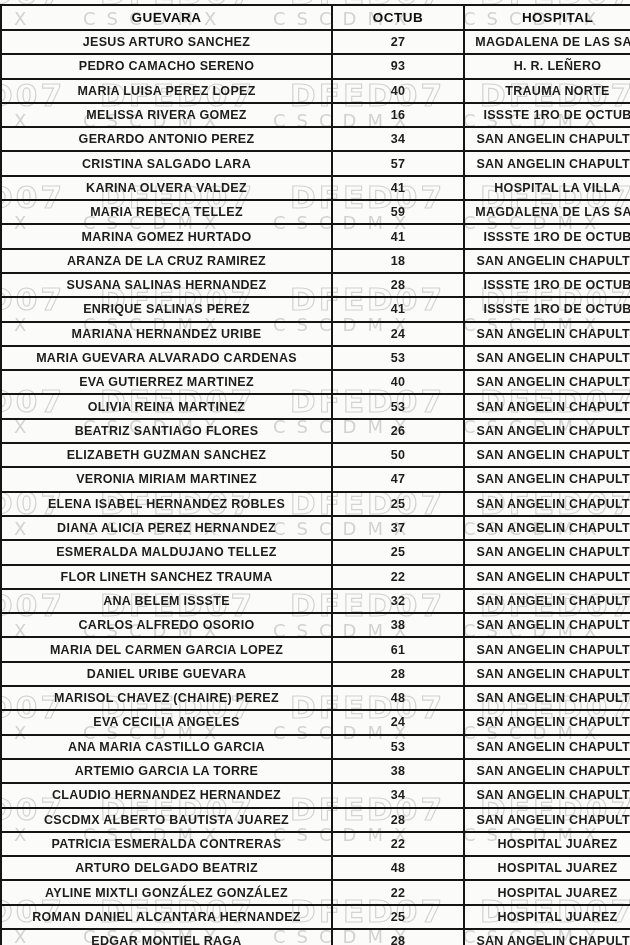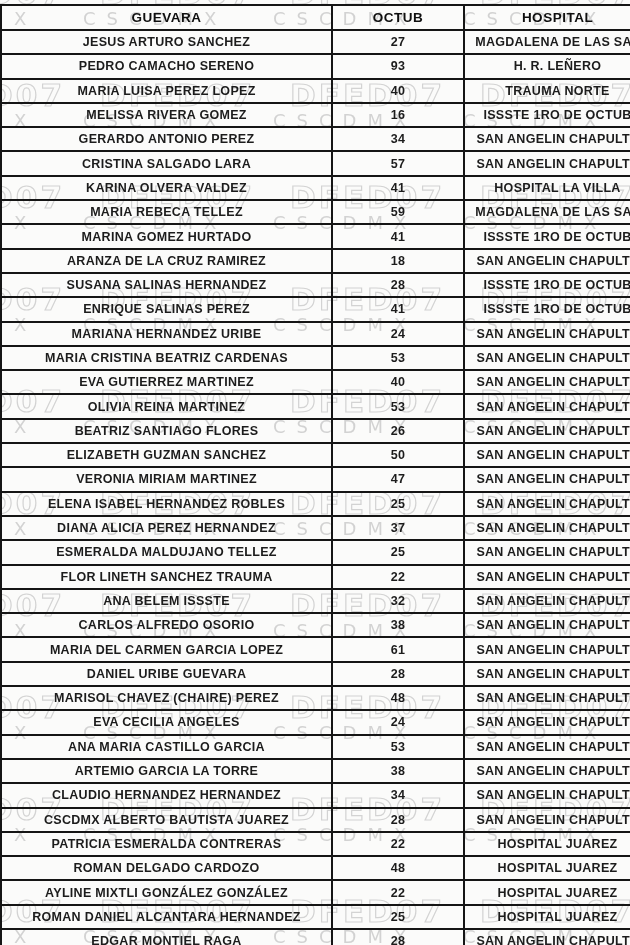--- a/index.html
+++ b/index.html
@@ -312,21 +312,21 @@
     <td class="c-nombre">ENRIQUE SALINAS PEREZ</td>
     <td class="c-edad">41</td>
     <td class="c-hospital">ISSSTE 1RO DE OCTUB</td>
   </tr>
       <tr>
     <td class="c-nombre">MARIANA HERNANDEZ URIBE</td>
     <td class="c-edad">24</td>
     <td class="c-hospital">SAN ANGELIN CHAPULTE</td>
   </tr>
       <tr>
-    <td class="c-nombre">MARIA CRISTINA BEATRIZ CARDENAS</td>
+    <td class="c-nombre">MARIA GUEVARA ALVARADO CARDENAS</td>
     <td class="c-edad">53</td>
     <td class="c-hospital">SAN ANGELIN CHAPULTE</td>
   </tr>
       <tr>
     <td class="c-nombre">EVA GUTIERREZ MARTINEZ</td>
     <td class="c-edad">40</td>
     <td class="c-hospital">SAN ANGELIN CHAPULTE</td>
   </tr>
       <tr>
     <td class="c-nombre">OLIVIA REINA MARTINEZ</td>
@@ -417,21 +417,21 @@
     <td class="c-nombre">CSCDMX ALBERTO BAUTISTA JUAREZ</td>
     <td class="c-edad">28</td>
     <td class="c-hospital">SAN ANGELIN CHAPULTE</td>
   </tr>
       <tr>
     <td class="c-nombre">PATRICIA ESMERALDA CONTRERAS</td>
     <td class="c-edad">22</td>
     <td class="c-hospital">HOSPITAL JUAREZ</td>
   </tr>
       <tr>
-    <td class="c-nombre">ROMAN DELGADO CARDOZO</td>
+    <td class="c-nombre">ARTURO DELGADO BEATRIZ</td>
     <td class="c-edad">48</td>
     <td class="c-hospital">HOSPITAL JUAREZ</td>
   </tr>
       <tr>
     <td class="c-nombre">AYLINE MIXTLI GONZÁLEZ GONZÁLEZ</td>
     <td class="c-edad">22</td>
     <td class="c-hospital">HOSPITAL JUAREZ</td>
   </tr>
       <tr>
     <td class="c-nombre">ROMAN DANIEL ALCANTARA HERNANDEZ</td>

